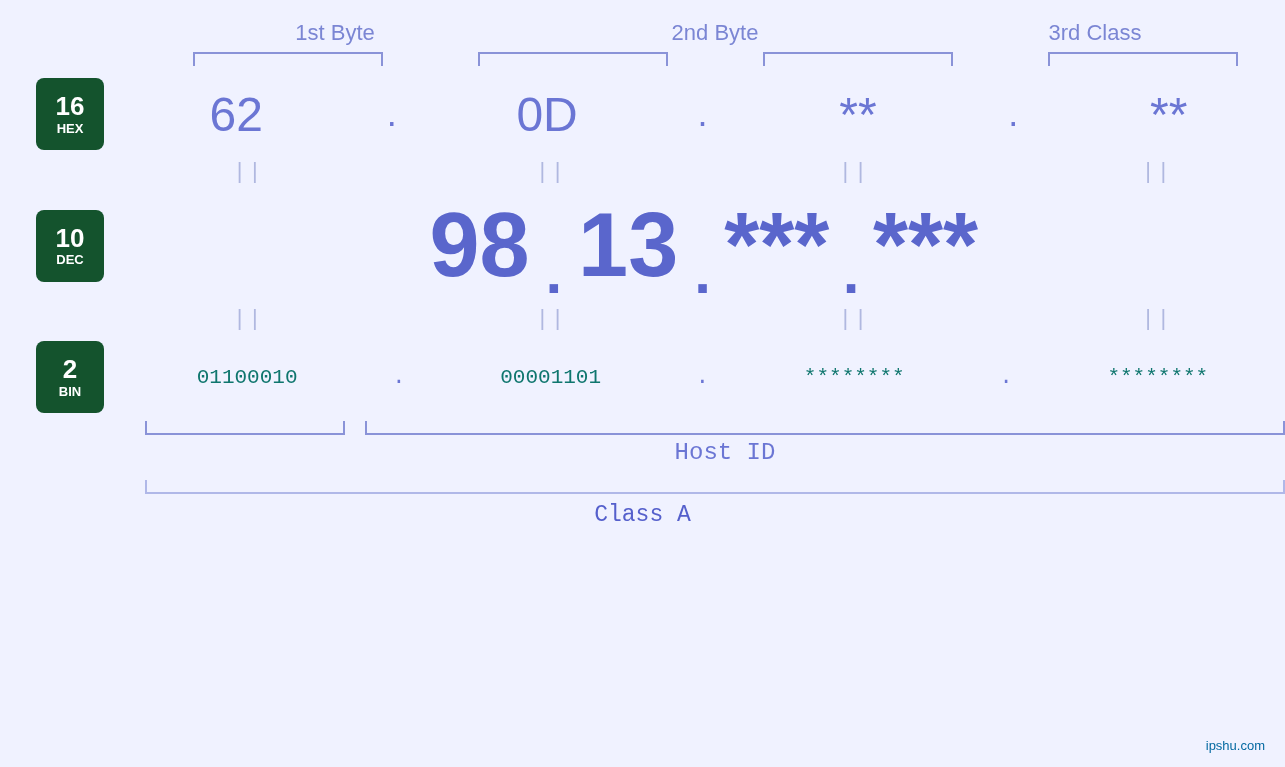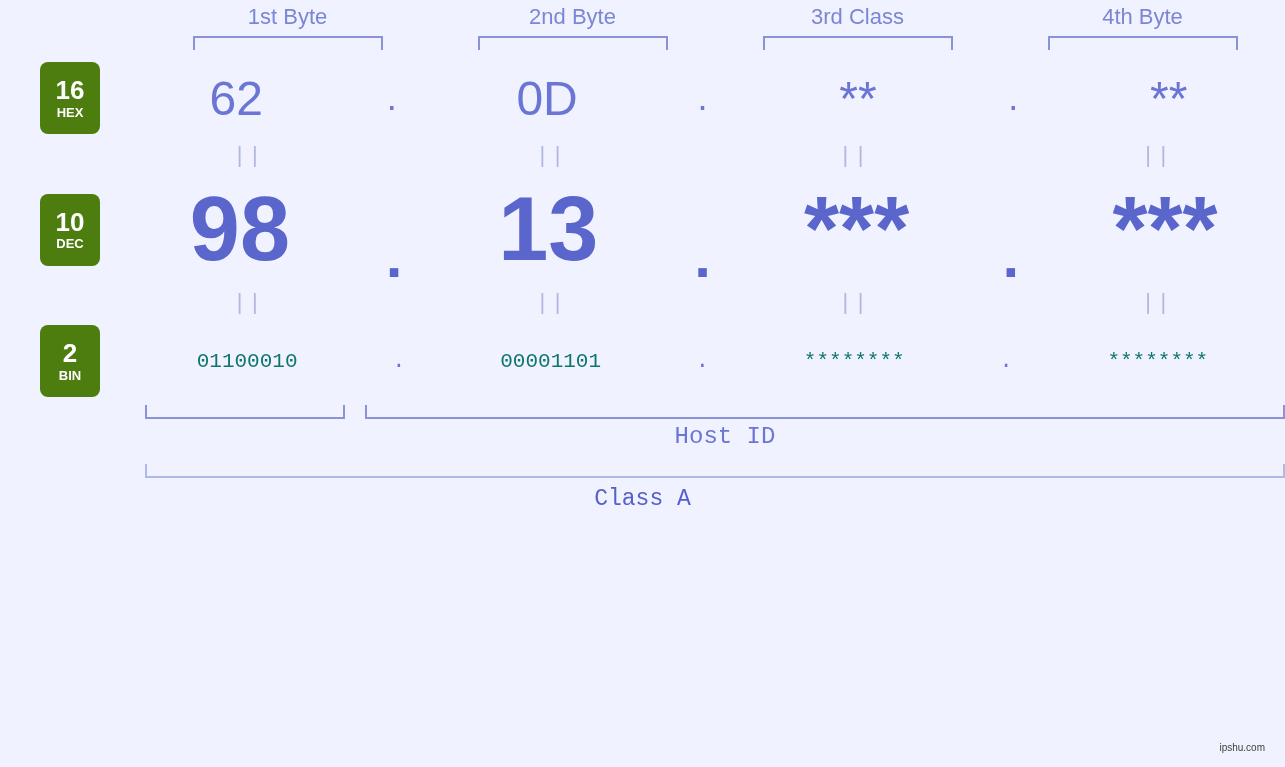--- a/index.html
+++ b/index.html
@@ -13,27 +13,27 @@
       position: relative;
     }
 
     .main-container {
       width: 1285px;
       height: 767px;
       position: relative;
       display: flex;
       flex-direction: column;
       align-items: center;
-      padding-top: 4px;
+      padding-top: 20px;
     }
 
     .badge {
-      width: 60px;
+      width: 68px;
       height: 72px;
-      background-color: #4d7c0f;
+      background-color: #14532d;
       border-radius: 8px;
       display: flex;
       flex-direction: column;
       align-items: center;
       justify-content: center;
       color: white;
       margin-bottom: 0;
     }
 
     .badge-number {
@@ -47,22 +47,22 @@
       font-size: 13px;
       font-family: Arial, sans-serif;
       font-weight: bold;
     }
 
     
     .watermark {
       position: absolute;
       bottom: 14px;
       right: 20px;
-      color: #404040;
-      font-size: 10px;
+      color: #0369a1;
+      font-size: 13px;
       font-family: Arial, sans-serif;
     }
 
     .full-row {
       display: flex;
       width: 1285px;
       align-items: center;
     }
 
     .badge-slot {
@@ -106,21 +106,20 @@
   </style>
 </head>
 <body>
 
 <div class="main-container">
 
   <div style="display:flex; width:1140px; margin-left:145px; justify-content:space-around; margin-bottom:6px;">
     <div style="width:210px; text-align:center; color:#7b86d4; font-size:22px; font-family:Arial,sans-serif;">1st Byte</div>
     <div style="width:210px; text-align:center; color:#7b86d4; font-size:22px; font-family:Arial,sans-serif;">2nd Byte</div>
     <div style="width:210px; text-align:center; color:#7b86d4; font-size:22px; font-family:Arial,sans-serif;">3rd Class</div>
-    <div style="width:210px; text-align:center; color:#7b86d4; font-size:22px; font-family:Arial,sans-serif;">4th Byte</div>
   </div>
 
   <div style="display:flex; width:1140px; margin-left:145px; justify-content:space-around; margin-bottom:12px;">
     <div style="width:190px; height:14px; border-top:2px solid #8a93d8; border-left:2px solid #8a93d8; border-right:2px solid #8a93d8;"></div>
     <div style="width:190px; height:14px; border-top:2px solid #8a93d8; border-left:2px solid #8a93d8; border-right:2px solid #8a93d8;"></div>
     <div style="width:190px; height:14px; border-top:2px solid #8a93d8; border-left:2px solid #8a93d8; border-right:2px solid #8a93d8;"></div>
     <div style="width:190px; height:14px; border-top:2px solid #8a93d8; border-left:2px solid #8a93d8; border-right:2px solid #8a93d8;"></div>
   </div>
 
   <div class="full-row">
@@ -154,21 +153,21 @@
     </div>
   </div>
 
   <div class="full-row">
     <div class="badge-slot">
       <div class="badge">
         <span class="badge-number">10</span>
         <span class="badge-label">DEC</span>
       </div>
     </div>
-    <div class="row-content" style="align-items:flex-end;">
+    <div class="row-content" style="align-items:flex-end;justify-content:center;">
       <span class="dec-val">98</span>
       <span class="dot-dec">.</span>
       <span class="dec-val">13</span>
       <span class="dot-dec">.</span>
       <span class="dec-val">***</span>
       <span class="dot-dec">.</span>
       <span class="dec-val">***</span>
     </div>
   </div>
 

